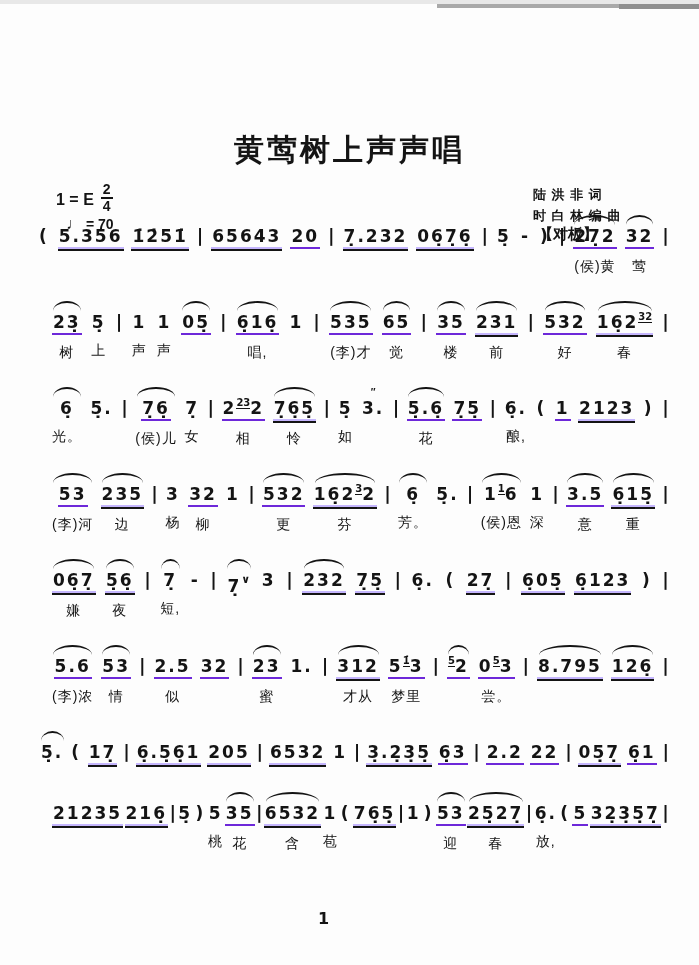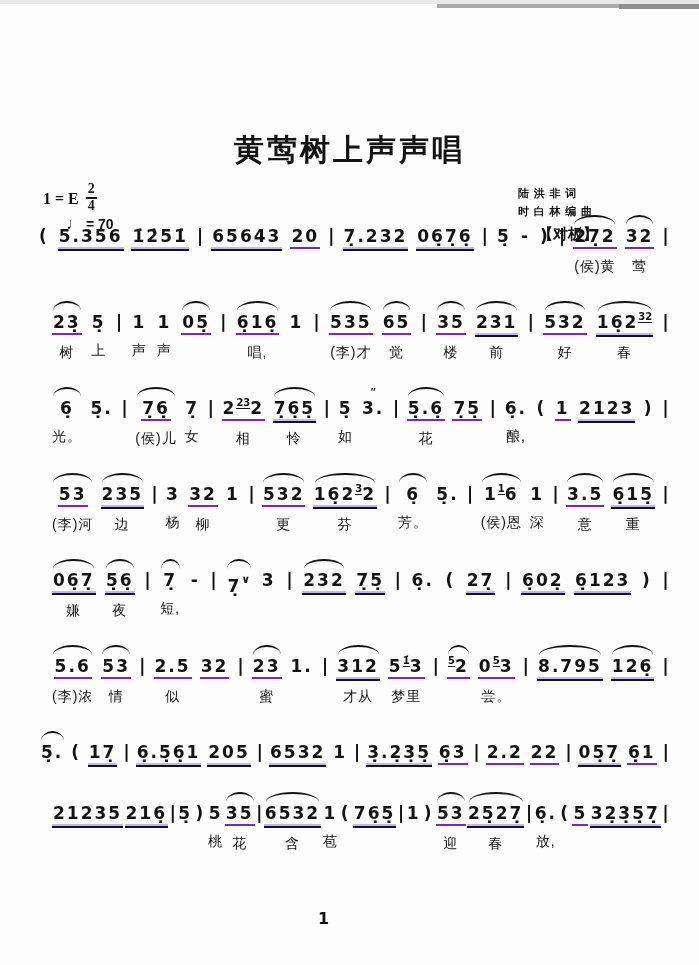--- a/index.html
+++ b/index.html
@@ -4,24 +4,24 @@
 <style>
   html,body{margin:0;padding:0;background:#e8e8e8;}
   .page{position:relative;width:699px;height:965px;margin:4px auto;background:#fdfdfd;
         font-family:"Liberation Sans",sans-serif;color:#141414;overflow:hidden;}
   .scan-strip{position:absolute;top:0;left:437px;width:182px;height:4px;background:#a9a9a9;}
   .scan-strip2{position:absolute;top:0;left:619px;width:80px;height:5px;background:#8f8f8f;}
 
   .title{margin:0;padding-top:126px;text-align:center;font-size:30px;font-weight:700;
          letter-spacing:3px;font-family:"Liberation Serif",serif;}
   .subtitle{text-align:center;font-size:15px;font-weight:700;margin-top:8px;letter-spacing:1px;}
-  .credits{position:absolute;left:518px;top:181px;font-size:11px;font-weight:700;line-height:1.6;
-           letter-spacing:1px;font-family:Liberation Serif, serif;}
-  .keysig{position:absolute;left:43px;top:178px;font-size:16px;font-weight:700;
-          font-family:Liberation Serif, serif;}
+  .credits{position:absolute;left:533px;top:181px;font-size:13px;font-weight:700;line-height:1.6;
+           letter-spacing:1px;}
+  .keysig{position:absolute;left:56px;top:178px;font-size:16px;font-weight:700;
+          font-family:Liberation Sans, sans-serif;}
   .timesig{display:inline-block;vertical-align:-6px;text-align:center;font-size:14px;
            font-weight:700;line-height:1.05;margin-left:7px;}
   .timesig .num{display:block;border-bottom:2px solid #141414;padding:0 2px 0;}
   .timesig .den{display:block;}
   .tempo{position:absolute;left:66px;top:211px;font-size:14px;font-weight:700;}
   .tempo .noteglyph{font-size:16px;}
   .section-label{position:absolute;left:538px;top:221px;font-size:15px;font-weight:700;}
 
   .music{margin-top:44px;}
   .music-line{display:flex;justify-content:space-between;align-items:flex-start;
@@ -456,21 +456,21 @@
           <div class="top"></div>
           <div class="nrow"><span class="nwrap"><span>(</span></span></div>
         </div>
         <div class="cell">
           <div class="top"></div>
           <div class="nrow"><span class="nwrap ul2"><span>27̣</span></span></div>
         </div>
         <div class="bar">|</div>
         <div class="cell">
           <div class="top"></div>
-          <div class="nrow"><span class="nwrap ul2"><span>6̣02̣</span></span></div>
+          <div class="nrow"><span class="nwrap ul2"><span>6̣05̣</span></span></div>
         </div>
         <div class="cell">
           <div class="top"></div>
           <div class="nrow"><span class="nwrap ul2"><span>6̣123</span></span></div>
         </div>
         <div class="cell">
           <div class="top"></div>
           <div class="nrow"><span class="nwrap"><span>)</span></span></div>
         </div>
         <div class="bar">|</div>

